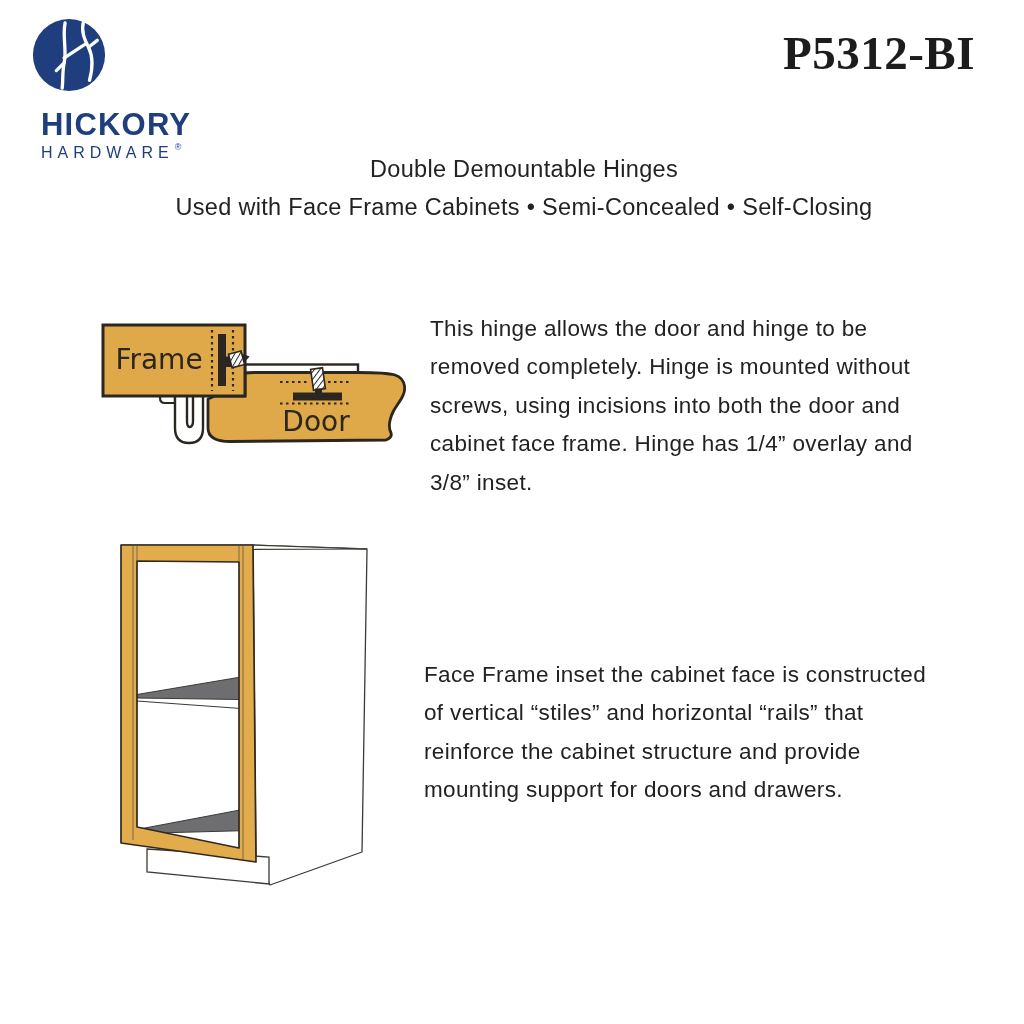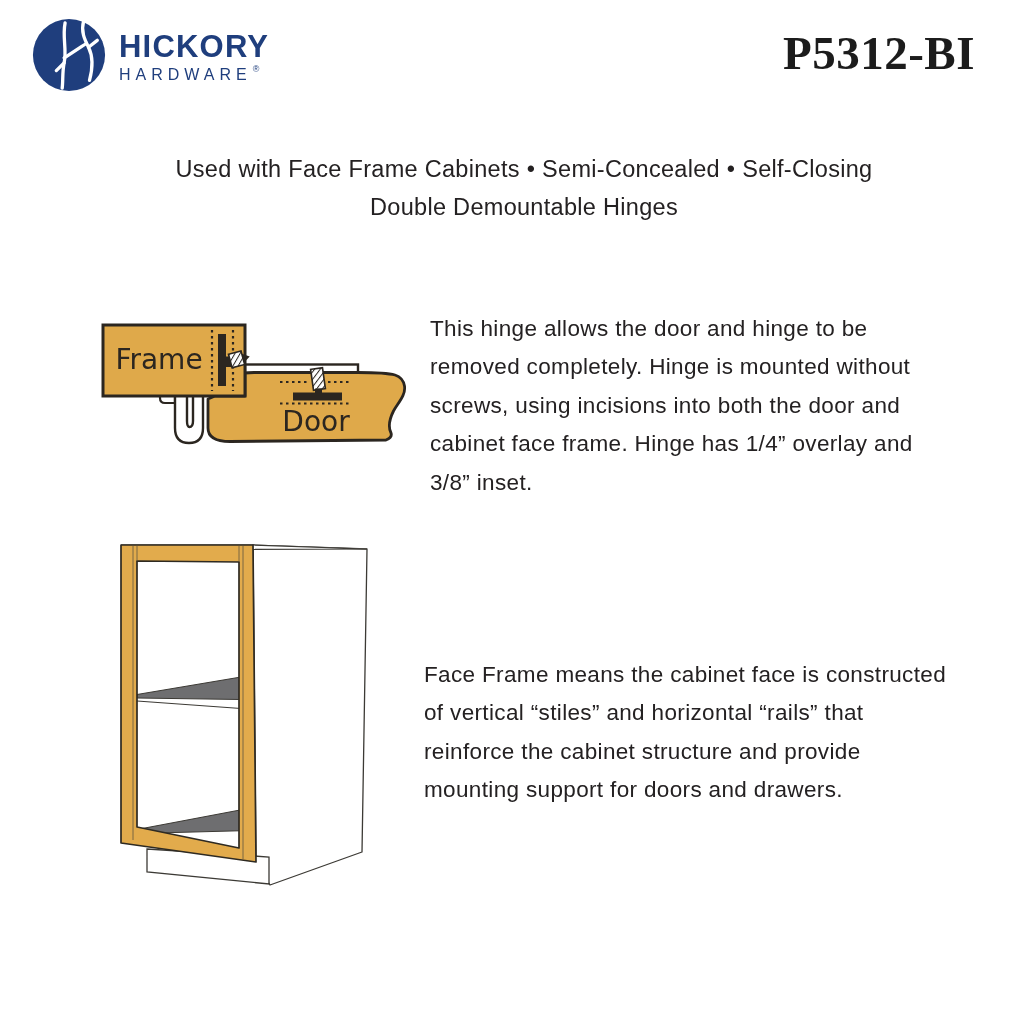--- a/index.html
+++ b/index.html
@@ -2,21 +2,21 @@
 <html><head>
 <meta charset="utf-8">
 <style>
   html,body{margin:0;padding:0;}
   body{
     width:1024px;height:1024px;position:relative;background:#ffffff;
     font-family:"Liberation Sans", sans-serif;color:#221f1f;overflow:hidden;
   }
   .abs{position:absolute;}
   
-  .logo-wrap{left:30px;top:16px;display:flex;align-items:flex-start;}
+  .logo-wrap{left:30px;top:16px;display:flex;align-items:flex-start;flex-direction:column;}
   .logo-mark{width:78px;height:78px;flex:0 0 auto;}
   .logo-text{margin-left:11px;padding-top:15px;line-height:1;}
   .brand-line1{font-size:31px;font-weight:700;letter-spacing:1.2px;color:#1f3e7d;}
   .brand-line2{font-size:16px;font-weight:400;letter-spacing:5px;color:#1f3e7d;margin-top:5px;display:flex;align-items:flex-start;text-align:right;}
   .brand-reg{font-size:9px;letter-spacing:0;margin-left:1px;margin-top:-2px;}
   
   .product-code{top:26px;right:49px;font-size:47px;font-weight:700;letter-spacing:.5px;color:#1c1c1c;font-family:Liberation Serif, serif;}
   
   .heading{left:24px;top:150px;width:1000px;text-align:center;font-size:23.5px;line-height:38px;letter-spacing:.3px;color:#242122;}
   
@@ -44,22 +44,22 @@
     <div class="brand-line2">
       <span>HARDWARE</span>
       <span class="brand-reg">®</span>
     </div>
   </div>
 </div>
 
 <div class="abs product-code">P5312-BI</div>
 
 <div class="abs heading">
+  <div>Double Demountable Hinges</div>
   <div>Used with Face Frame Cabinets • Semi-Concealed • Self-Closing</div>
-  <div>Double Demountable Hinges</div>
 </div>
 
 <svg class="abs" style="left:85px;top:300px;" width="335" height="152" viewBox="0 0 335 152">
   <defs>
     <pattern id="hatch" width="4.5" height="4.5" patternUnits="userSpaceOnUse" patternTransform="rotate(45)">
       <rect width="4.5" height="4.5" fill="#ffffff"></rect>
       <line x1="0" y1="0" x2="0" y2="4.5" stroke="#2b2620" stroke-width="2"></line>
     </pattern>
   </defs>
 
@@ -132,16 +132,16 @@
     <path d="M 139,25 V 42" fill="none"></path>
   </g>
 </svg>
 
 <div class="abs para para-hinge">This hinge allows the door and hinge to be
 removed completely. Hinge is mounted without
 screws, using incisions into both the door and
 cabinet face frame. Hinge has 1/4” overlay and
 3/8” inset.</div>
 
-<div class="abs para para-face">Face Frame means the cabinet face is constructed
+<div class="abs para para-face">Face Frame inset the cabinet face is constructed
 of vertical “stiles” and horizontal “rails” that
 reinforce the cabinet structure and provide
 mounting support for doors and drawers.</div>
 
 </body></html>

